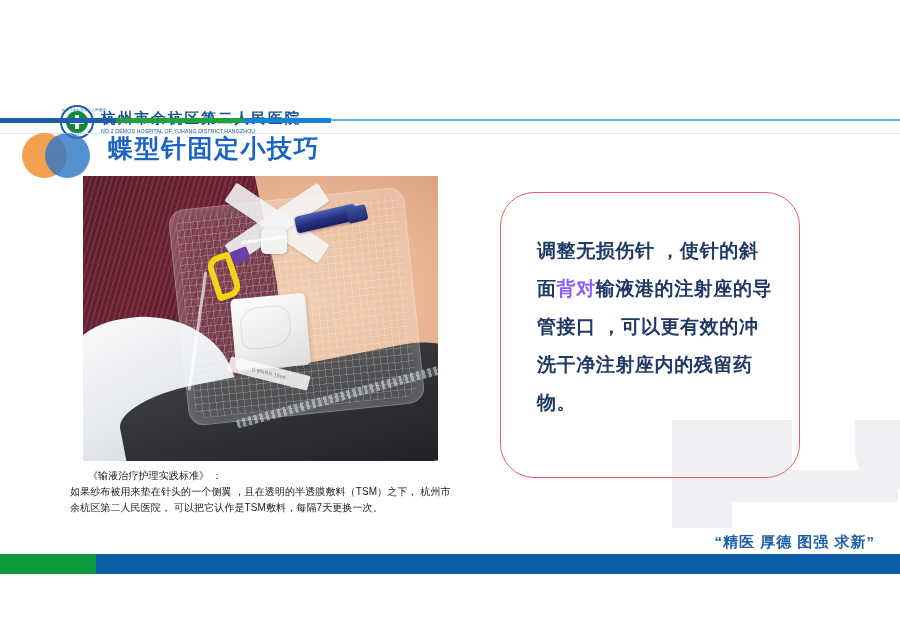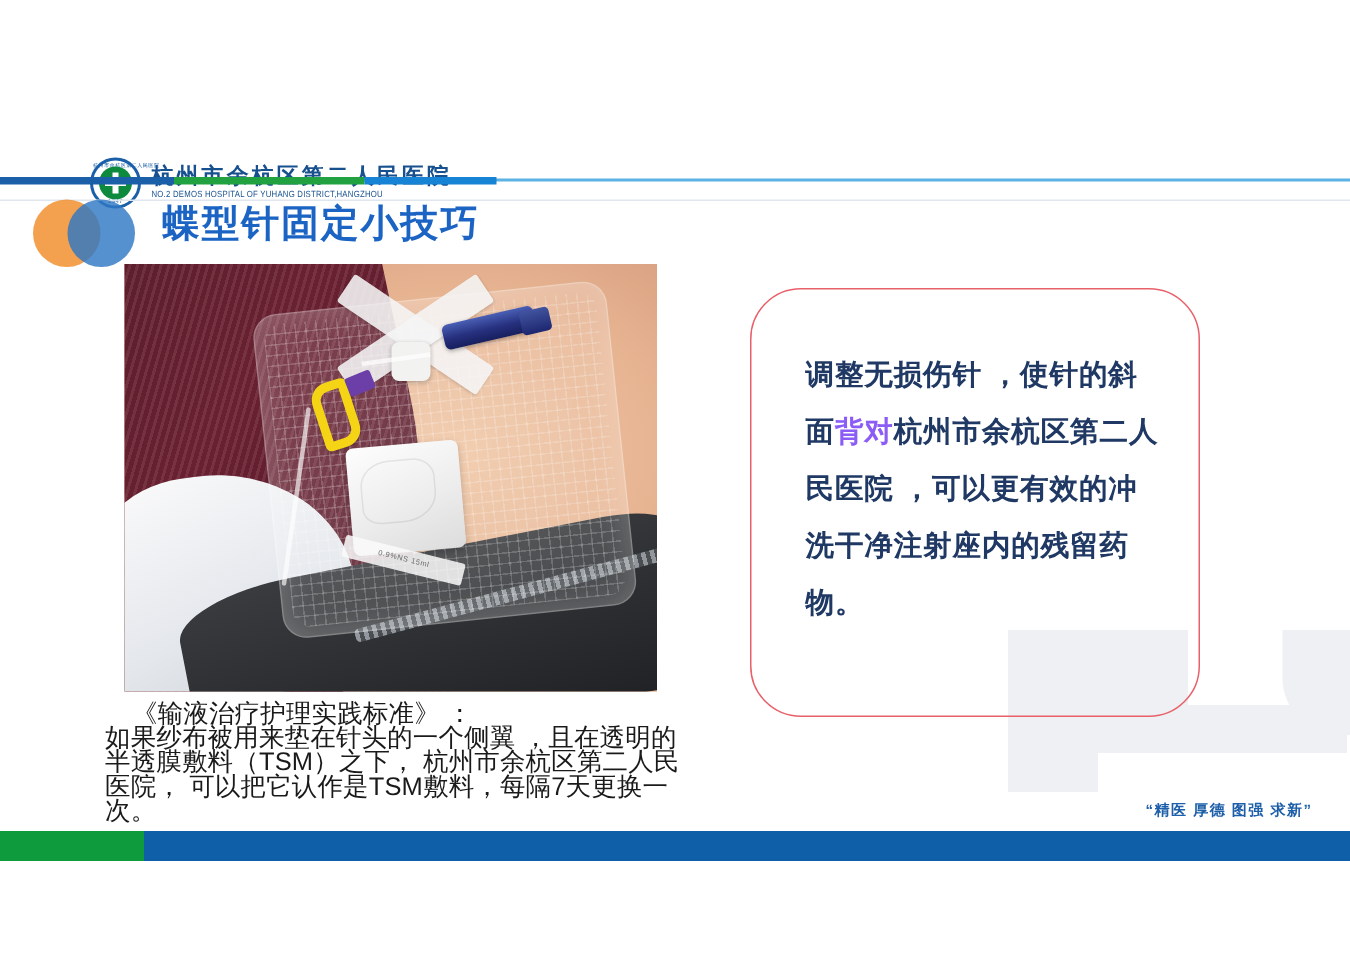--- a/index.html
+++ b/index.html
@@ -319,21 +319,21 @@
     letter-spacing: .4px;
     overflow: hidden;
   }
 
   
   .caption {
     position: absolute;
     left: 70px; top: 468px;
     width: 390px;
     color: #1a1a1a;
-    font-size: 17px;
+    font-size: 10px;
     line-height: 16.2px;
     letter-spacing: .1px;
   }
   .caption-title { padding-left: 18px; }
   .caption-body { }
 
   
   .callout {
     position: absolute;
     left: 500px; top: 192px;
@@ -362,21 +362,21 @@
   }
   .wm1 { left: 672px; top: 420px; width: 120px; height: 66px; }
   .wm2 { left: 672px; top: 470px; width: 60px;  height: 58px; }
   .wm3 { left: 718px; top: 470px; width: 180px; height: 32px; }
   .wm4 { left: 855px; top: 420px; width: 45px;  height: 70px; border-radius: 0 0 0 38px;}
 
   
   .footer-motto {
     position: absolute;
     right: 25px; top: 533px;
-    font-size: 10px;
+    font-size: 15px;
     font-weight: bold;
     color: #1e5fa9;
     letter-spacing: 1px;
     white-space: nowrap;
   }
   .footer-bar-green {
     position: absolute;
     left: 0; top: 554px;
     width: 96px; height: 20px;
     background: #0d9b3d;
@@ -451,19 +451,19 @@
     <div class="caption-title">《输液治疗护理实践标准》 ：</div>
     <div class="caption-body">如果纱布被用来垫在针头的一个侧翼 ，且在透明的半透膜敷料（TSM）之下， 杭州市余杭区第二人民医院， 可以把它认作是TSM敷料，每隔7天更换一次。</div>
   </div>
 
   <div class="wm wm1"></div>
   <div class="wm wm2"></div>
   <div class="wm wm3"></div>
   <div class="wm wm4"></div>
 
   <div class="callout"></div>
-  <div class="callout-text"><span>调整无损伤针 ，使针的斜面</span><span class="hl-red">背对</span><span>杭州市余杭区第二人民医院 ，可以更有效的冲洗干净注射座内的残留药物。</span></div>
+  <div class="callout-text"><span>调整无损伤针 ，使针的斜面</span><span class="hl-red">背对</span><span>输液港的注射座的导管接口 ，可以更有效的冲洗干净注射座内的残留药物。</span></div>
 
   <div class="footer-motto">“精医 厚德 图强 求新”</div>
   <div class="footer-bar-green"></div>
   <div class="footer-bar-blue"></div>
 
 </div>
 
 </body></html>

